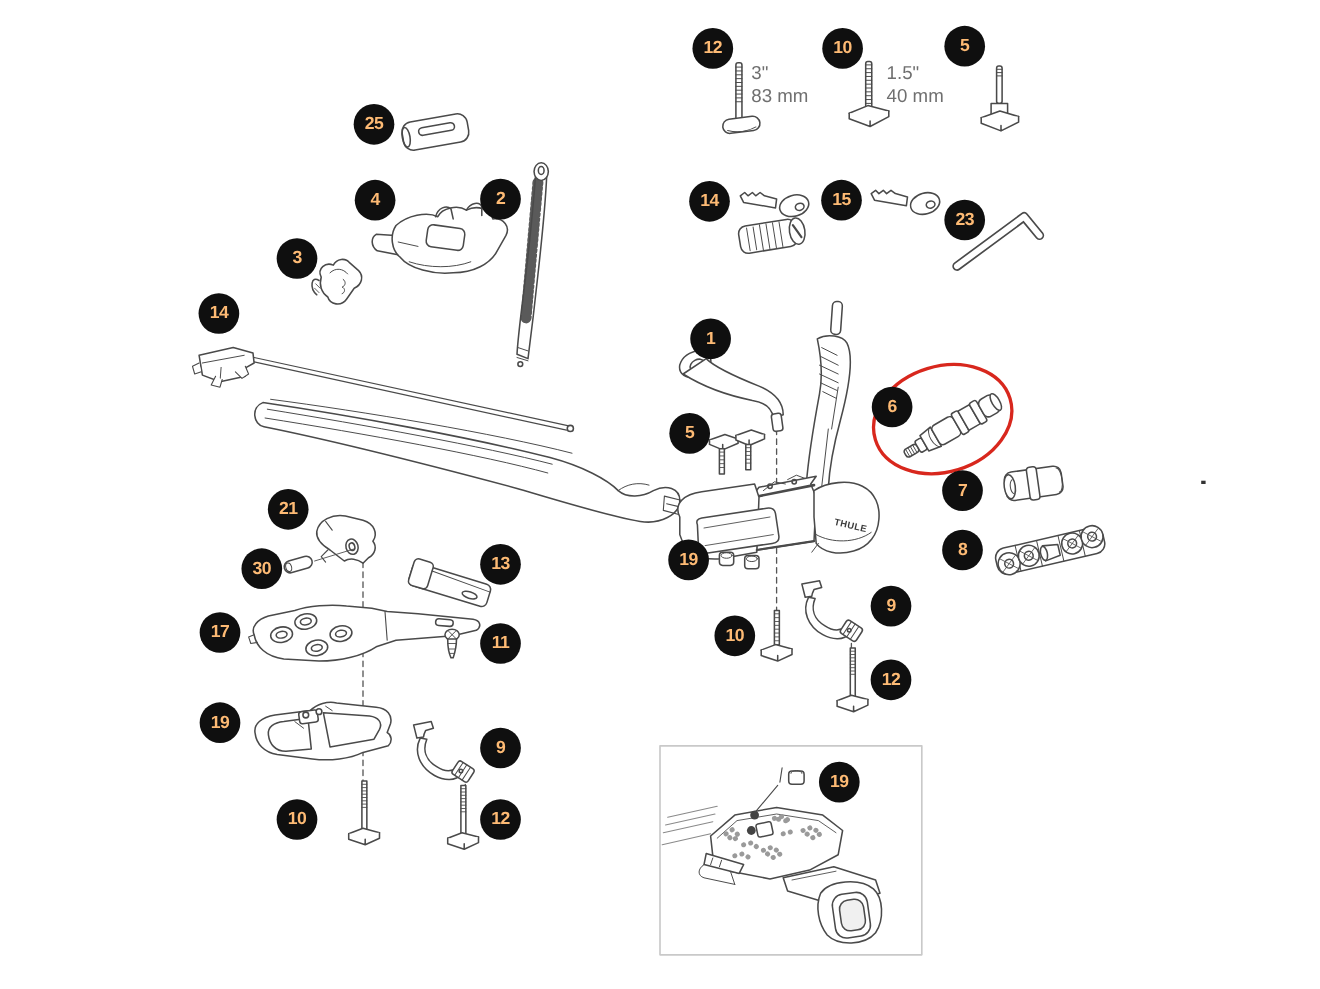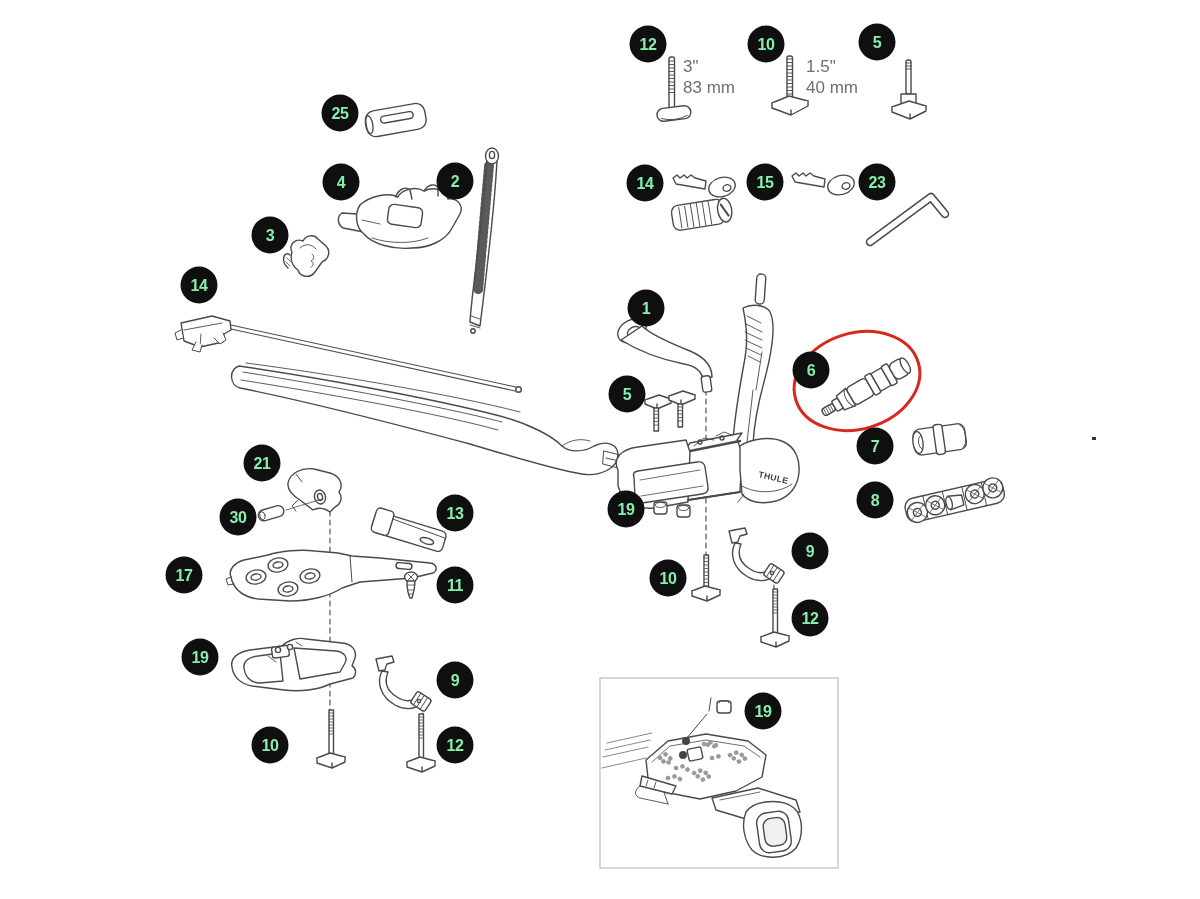--- a/index.html
+++ b/index.html
@@ -1,20 +1,20 @@
 <!DOCTYPE html>
 <html><head>
 <meta charset="utf-8">
 <style>
   html,body{margin:0;padding:0;background:#fff;}
   .stage{position:relative;width:1200px;height:899px;background:#fff;overflow:hidden;
          font-family:"Liberation Sans",sans-serif;}
   .stage svg{position:absolute;left:0;top:0;}
   .badge{position:absolute;width:37px;height:37px;border-radius:50%;background:#0f0f0f;
-         color:#86efac;display:flex;align-items:center;justify-content:center;
+         color:#fdba74;display:flex;align-items:center;justify-content:center;
          font-size:16px;font-weight:700;transform:translate(-50%,-50%);
          letter-spacing:-0.5px;z-index:3;}
   .dim{position:absolute;color:#6f6f6f;font-size:17px;line-height:21px;z-index:2;}
   .dim span{display:block;}
 </style>
 </head>
 <body>
 
 <div class="stage">
 
@@ -333,36 +333,36 @@
 <div class="dim" style="left:806px;top:56px">
   <span>1.5"</span>
   <span>40 mm</span>
 </div>
 
 <div class="badge" style="left:648px;top:44px">12</div>
 <div class="badge" style="left:766px;top:44px">10</div>
 <div class="badge" style="left:877px;top:42px">5</div>
 <div class="badge" style="left:645px;top:183px">14</div>
 <div class="badge" style="left:765px;top:182px">15</div>
-<div class="badge" style="left:877px;top:182px">23</div>
+<div class="badge" style="left:877px;top:200px">23</div>
 <div class="badge" style="left:340px;top:113px">25</div>
 <div class="badge" style="left:341px;top:182px">4</div>
 <div class="badge" style="left:455px;top:181px">2</div>
 <div class="badge" style="left:270px;top:235px">3</div>
 <div class="badge" style="left:199px;top:285px">14</div>
 <div class="badge" style="left:646px;top:308px">1</div>
 <div class="badge" style="left:627px;top:394px">5</div>
 <div class="badge" style="left:811px;top:370px">6</div>
 <div class="badge" style="left:875px;top:446px">7</div>
 <div class="badge" style="left:875px;top:500px">8</div>
 <div class="badge" style="left:626px;top:509px">19</div>
 <div class="badge" style="left:262px;top:463px">21</div>
 <div class="badge" style="left:238px;top:517px">30</div>
 <div class="badge" style="left:455px;top:513px">13</div>
-<div class="badge" style="left:184px;top:575px">17</div>
+<div class="badge" style="left:200px;top:575px">17</div>
 <div class="badge" style="left:455px;top:585px">11</div>
 <div class="badge" style="left:200px;top:657px">19</div>
 <div class="badge" style="left:270px;top:745px">10</div>
 <div class="badge" style="left:455px;top:680px">9</div>
 <div class="badge" style="left:455px;top:745px">12</div>
 <div class="badge" style="left:668px;top:578px">10</div>
 <div class="badge" style="left:810px;top:551px">9</div>
 <div class="badge" style="left:810px;top:618px">12</div>
 <div class="badge" style="left:763px;top:711px">19</div>
 

